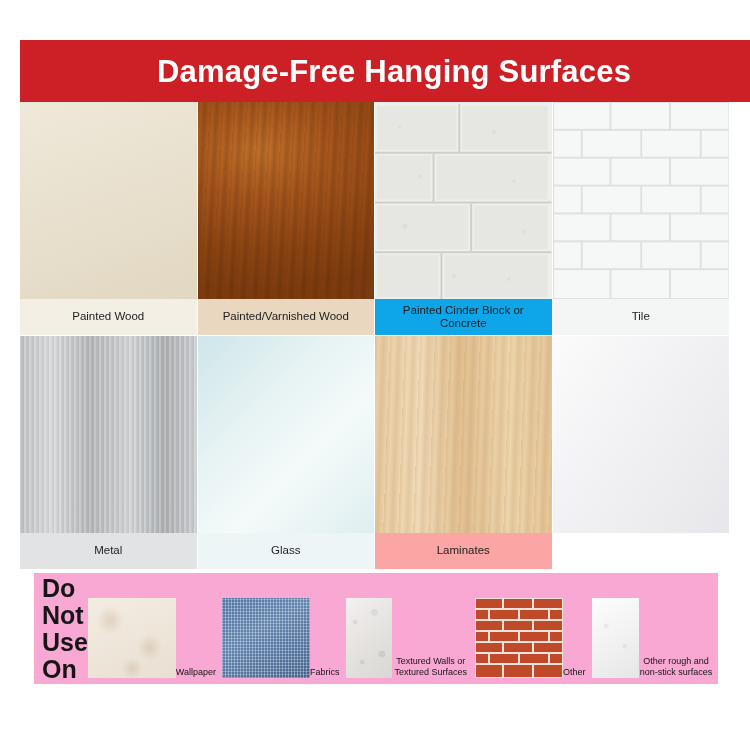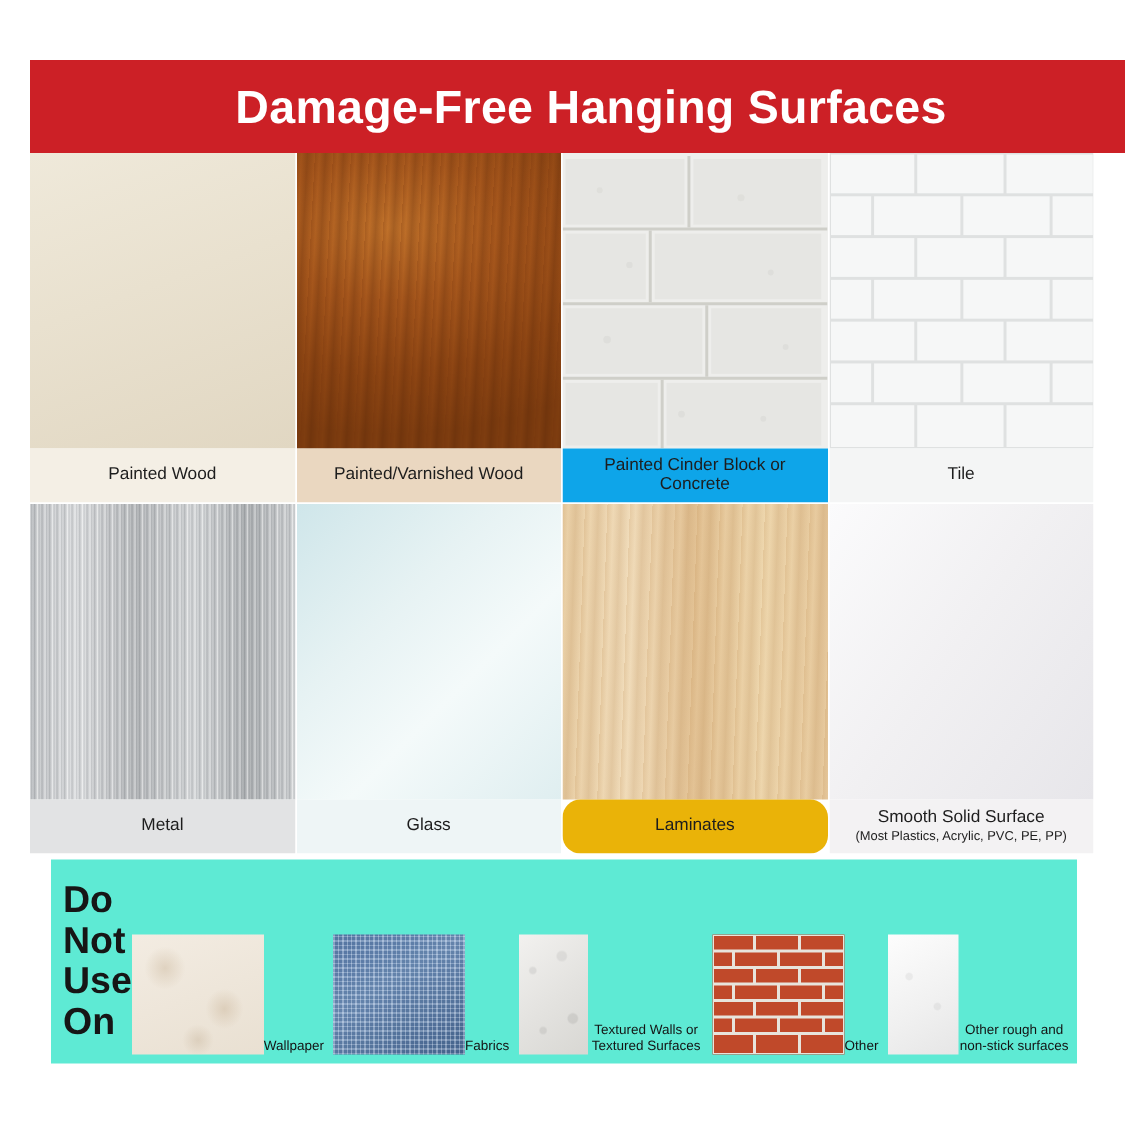--- a/index.html
+++ b/index.html
@@ -86,21 +86,21 @@
     margin-top: 1px;
   }
 
   
   .cap-cream   { background: #f4efe5; }
   .cap-wood    { background: #ead7c0; }
   .cap-white   { background: #0ea5e9; }
   .cap-tile    { background: #f4f5f5; }
   .cap-metal   { background: #e2e3e4; }
   .cap-glass   { background: #eef5f6; }
-  .cap-lam     { background: #eab308; border-radius: 12px; }
+  .cap-lam     { background: #fca5a5; }
   .cap-smooth  { background: #f3f2f3; }
 
   
   .sw-painted {
     background: linear-gradient(160deg, #efe9da 0%, #e9e1cf 45%, #e1d7c2 100%);
   }
   .sw-wood {
     background:
       repeating-linear-gradient(93deg,
         rgba(120,55,15,0.30) 0px,
@@ -138,22 +138,22 @@
   .sw-smooth {
     background: linear-gradient(125deg, #fbfbfc 0%, #f1f0f2 48%, #e7e6ea 100%);
   }
 
   
   #donot {
     position: absolute;
     left: 34px;
     top: 573px;
     width: 684px;
-    height: 136px;
-    background: #5eead4;
+    height: 111px;
+    background: #f9a8d4;
     display: flex;
     align-items: stretch;
   }
   #donot-label {
     width: 160px;
     display: flex;
     align-items: center;
     justify-content: center;
     padding-left: 8px;
     box-sizing: border-box;
@@ -340,24 +340,20 @@
 
     <div class="cell">
       <div class="swatch sw-laminate"></div>
       <div class="caption cap-lam">
         <span>Laminates</span>
       </div>
     </div>
 
     <div class="cell">
       <div class="swatch sw-smooth"></div>
-      <div class="caption cap-smooth">
-        <span>Smooth Solid Surface</span>
-        <span class="sub">(Most Plastics, Acrylic, PVC, PE, PP)</span>
-      </div>
     </div>
 
   </div>
 
   <div id="donot">
     <div id="donot-label">
       <div id="donot-label-text">Do Not Use On</div>
     </div>
     <div id="donot-items">
 

